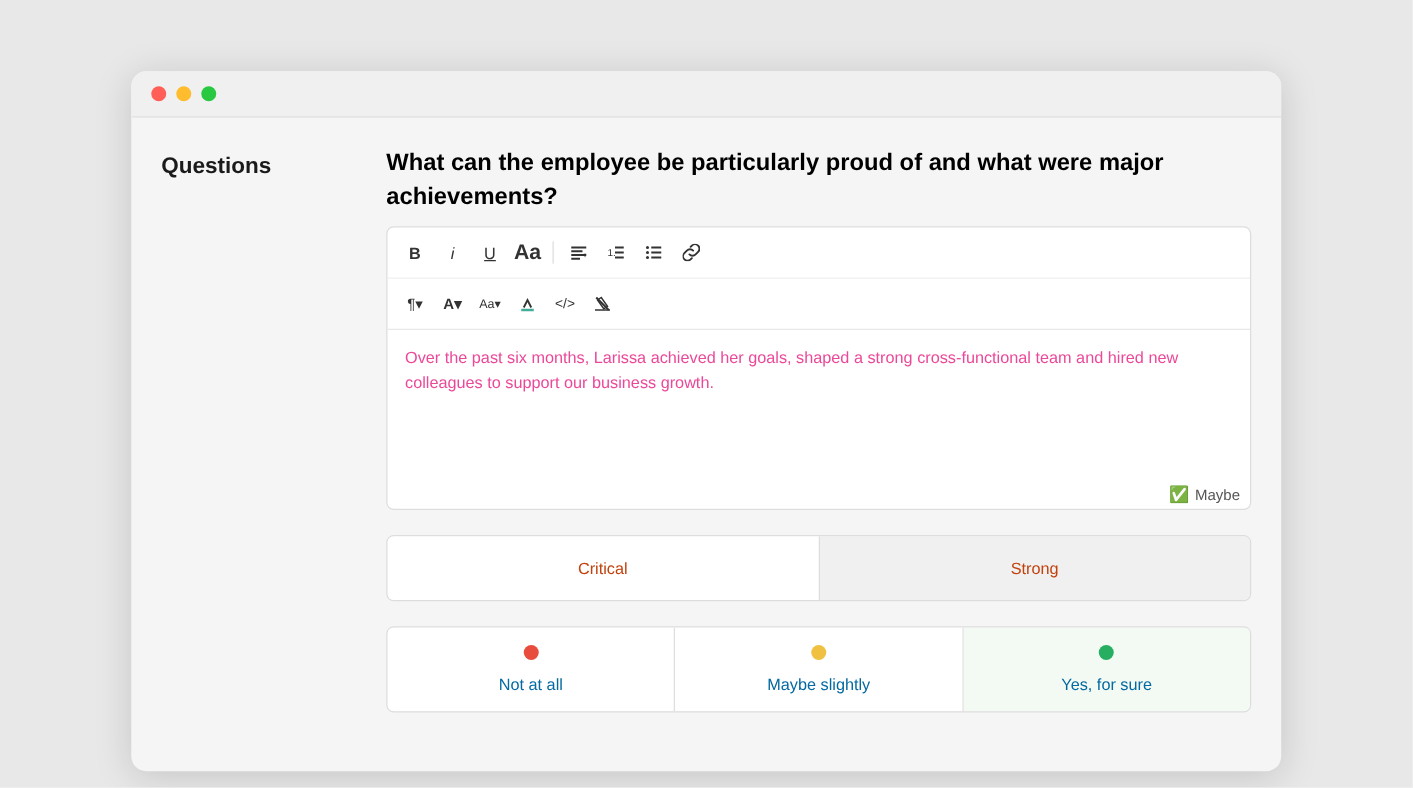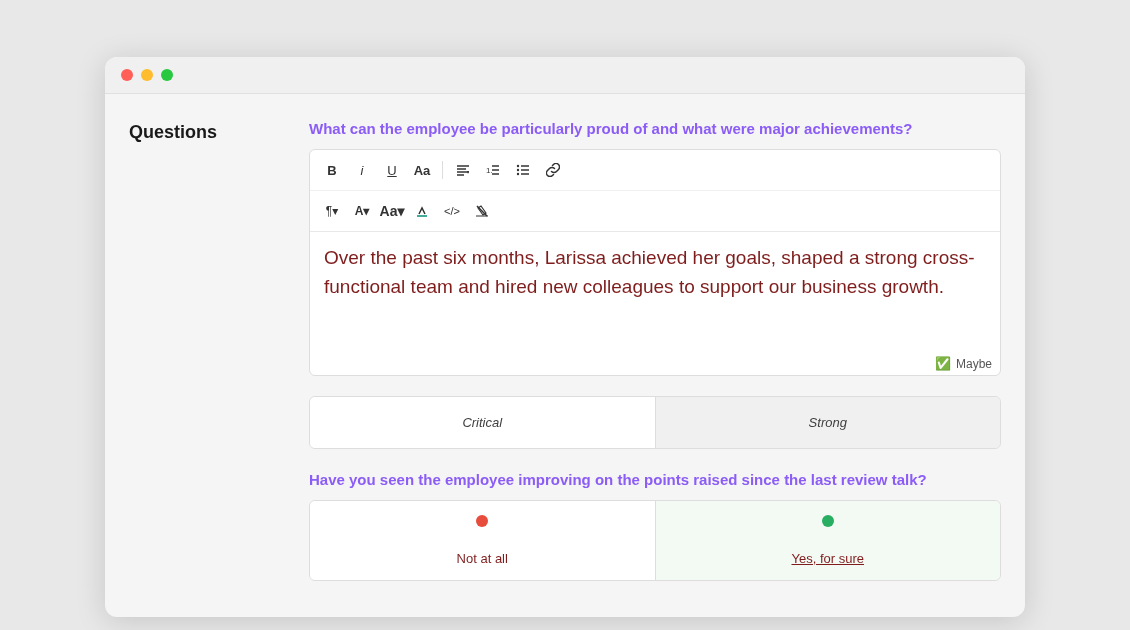--- a/index.html
+++ b/index.html
@@ -59,23 +59,23 @@
       display: flex;
       flex-direction: column;
       gap: 20px;
     }
     .question-block {
       display: flex;
       flex-direction: column;
       gap: 10px;
     }
     .question-label {
-      font-size: 15px;
+      font-size: 19px;
       font-weight: 600;
-      color: #8b5cf6;
+      color: #000000;
       line-height: 1.4;
     }
     .editor-container {
       border: 1px solid #ddd;
       border-radius: 6px;
       background: #fff;
       overflow: hidden;
     }
     .editor-toolbar {
       display: flex;
@@ -105,22 +105,22 @@
     .toolbar-btn.italic { font-style: italic; }
     .toolbar-btn.underline { text-decoration: underline; }
     .toolbar-divider {
       width: 1px; height: 18px;
       background: #ddd;
       margin: 0 4px;
     }
     .editor-body {
       min-height: 120px;
       padding: 12px 14px;
-      font-size: 19px;
-      color: #7f1d1d;
+      font-size: 13px;
+      color: #ec4899;
       line-height: 1.5;
     }
     .save-indicator {
       display: flex;
       align-items: center;
       justify-content: flex-end;
       padding: 4px 8px;
       gap: 4px;
       font-size: 12px;
       color: #555;
@@ -135,55 +135,54 @@
       border-radius: 6px;
       overflow: hidden;
     }
     .rating-option {
       flex: 1;
       display: flex;
       align-items: center;
       justify-content: center;
       padding: 18px 8px;
       font-size: 13px;
-      color: #404040;
+      color: #c2410c;
       border-right: 1px solid #ddd;
       cursor: pointer;
       background: #fff;
       text-align: center;
       transition: background 0.15s;
-      font-style: italic;
     }
     .rating-option:last-child { border-right: none; }
     .rating-option.selected {
       background: #f0f0f0;
       justify-content: center;
     }
     .improvement-options {
       display: flex;
       border: 1px solid #ddd;
       border-radius: 6px;
       overflow: hidden;
     }
     .improvement-option {
       flex: 1;
       display: flex;
       flex-direction: column;
       align-items: center;
       justify-content: center;
       padding: 14px 8px;
       font-size: 13px;
-      color: #7f1d1d;
+      color: #0369a1;
       border-right: 1px solid #ddd;
       cursor: pointer;
       background: #fff;
-      gap: 24px;
+      gap: 12px;
       transition: background 0.15s;
     }
-    .improvement-option:last-child { border-right: none; text-decoration: underline; }
+    .improvement-option:last-child { border-right: none; }
     .improvement-option.selected { background: #f3faf4; }
     .dot {
       width: 12px; height: 12px;
       border-radius: 50%;
       display: inline-block;
     }
     .dot-red { background: #e74c3c; }
     .dot-yellow { background: #f0c040; }
     .dot-green { background: #27ae60; }
   </style>
@@ -205,21 +204,21 @@
       <div class="question-block">
         <div class="question-label">What can the employee be particularly proud of and what were major achievements?</div>
         <div class="editor-container">
           <div class="editor-toolbar">
             <div class="toolbar-row">
               <button class="toolbar-btn bold">B</button>
               <button class="toolbar-btn italic">
                   <em>i</em>
                 </button>
               <button class="toolbar-btn underline">U</button>
-              <button class="toolbar-btn" style="font-size:13px;font-weight:600;">Aa</button>
+              <button class="toolbar-btn" style="font-size:17px;font-weight:600;">Aa</button>
               <div class="toolbar-divider"></div>
               <button class="toolbar-btn">
                 <svg width="14" height="14" viewBox="0 0 14 14" fill="none">
                     <line x1="1" y1="3" x2="13" y2="3" stroke="#333" stroke-width="1.5"></line>
                     <line x1="1" y1="6" x2="10" y2="6" stroke="#333" stroke-width="1.5"></line>
                     <line x1="1" y1="9" x2="13" y2="9" stroke="#333" stroke-width="1.5"></line>
                     <line x1="1" y1="12" x2="8" y2="12" stroke="#333" stroke-width="1.5"></line>
                     <polygon points="11,8 13,8 12,11" fill="#333"></polygon>
                   </svg>
               </button>
@@ -244,21 +243,21 @@
               <button class="toolbar-btn">
                 <svg width="14" height="14" viewBox="0 0 14 14" fill="none">
                     <path d="M5.5 8.5a3.5 3.5 0 005 0l2-2a3.5 3.5 0 00-5-5L6.5 2.5" stroke="#333" stroke-width="1.5" stroke-linecap="round"></path>
                     <path d="M8.5 5.5a3.5 3.5 0 00-5 0l-2 2a3.5 3.5 0 005 5l1-1" stroke="#333" stroke-width="1.5" stroke-linecap="round"></path>
                   </svg>
               </button>
             </div>
             <div class="toolbar-row">
               <button class="toolbar-btn" style="font-size:12px;">¶▾</button>
               <button class="toolbar-btn" style="font-size:12px;font-weight:600;">A▾</button>
-              <button class="toolbar-btn" style="font-size:14px;font-weight:700;">Aa▾</button>
+              <button class="toolbar-btn" style="font-size:10px;font-weight:400;">Aa▾</button>
               <button class="toolbar-btn">
                 <svg width="14" height="14" viewBox="0 0 14 14" fill="none">
                     <path d="M4 10 L7 4 L10 10" stroke="#333" stroke-width="1.5" fill="none"></path>
                     <line x1="2" y1="12" x2="12" y2="12" stroke="#4a9" stroke-width="2"></line>
                   </svg>
               </button>
               <button class="toolbar-btn" style="font-size:11px;">&lt;/&gt;</button>
               <button class="toolbar-btn">
                 <svg width="14" height="14" viewBox="0 0 14 14" fill="none">
                     <line x1="2" y1="2" x2="12" y2="12" stroke="#333" stroke-width="1.5"></line>
@@ -284,26 +283,29 @@
           <div class="rating-option">
             <span>Critical</span>
           </div>
           <div class="rating-option selected">
             <span>Strong</span>
           </div>
         </div>
       </div>
 
       <div class="question-block">
-        <div class="question-label">Have you seen the employee improving on the points raised since the last review talk?</div>
         <div class="improvement-options">
           <div class="improvement-option">
             <span class="dot dot-red"></span>
             <span>Not at all</span>
           </div>
+          <div class="improvement-option">
+            <span class="dot dot-yellow"></span>
+            <span>Maybe slightly</span>
+          </div>
           <div class="improvement-option selected">
             <span class="dot dot-green"></span>
             <span>Yes, for sure</span>
           </div>
         </div>
       </div>
 
     </div>
   </div>
 </div>

